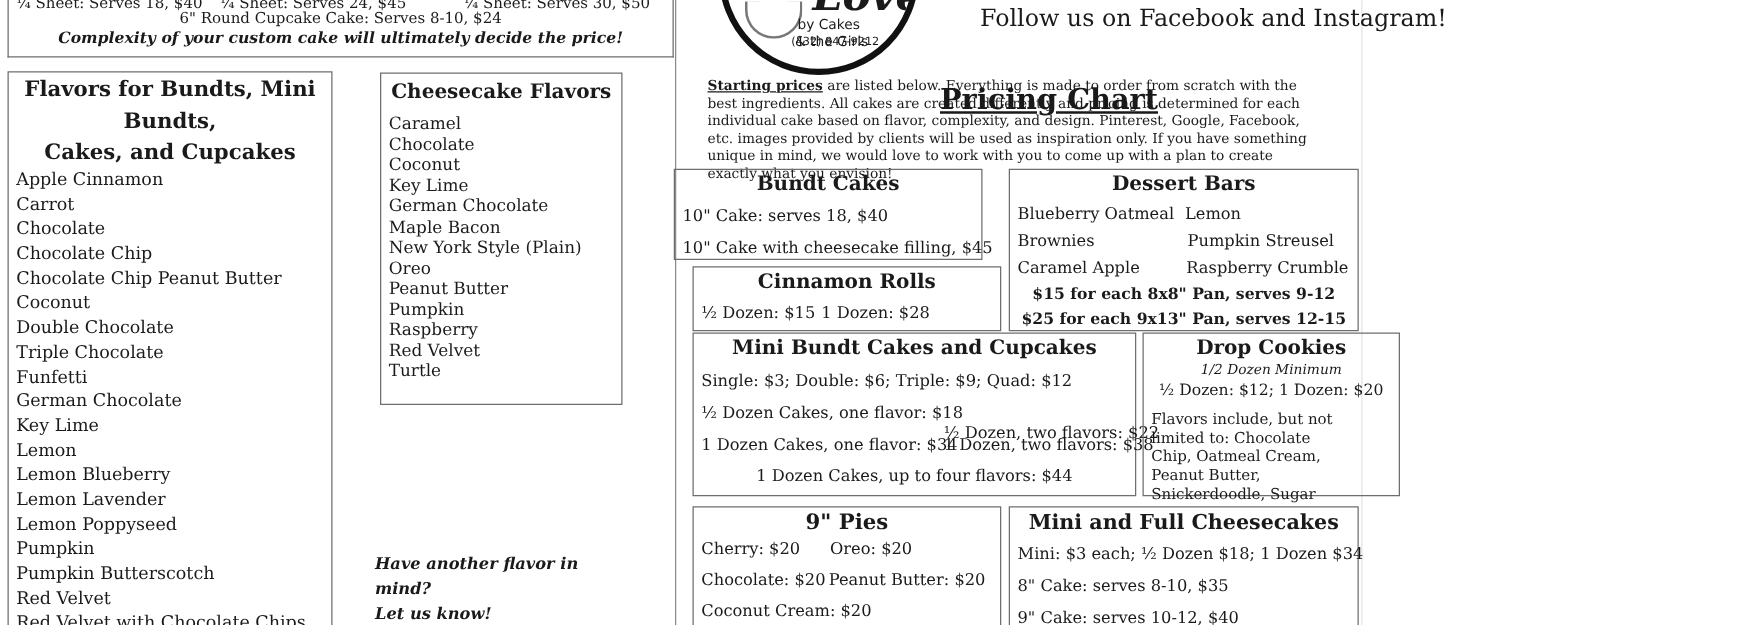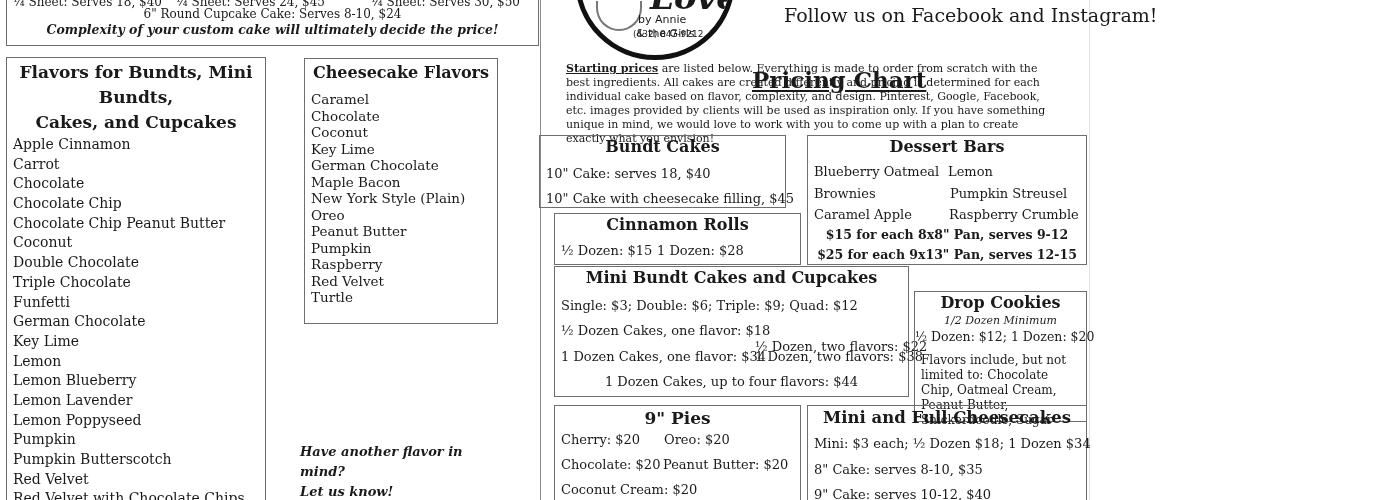--- a/index.html
+++ b/index.html
@@ -113,21 +113,21 @@
 </div>
 
 <div class="abs another">
   <div>Have another flavor in mind?</div>
   <div>Let us know!</div>
 </div>
 
 <div class="abs logo">
   <div class="logo-whisk"></div>
   <div class="logo-love">Love</div>
-  <div class="logo-by">by Annie</div>
+  <div class="logo-by">by Cakes</div>
   <div class="logo-girls">&amp; the Girls</div>
   <div class="logo-phone">(432) 847-9212</div>
 </div>
 
 <div class="abs follow">Follow us on Facebook and Instagram!</div>
 <div class="abs pricing-title">Pricing Chart</div>
 <div class="abs intro"><b>Starting prices</b><span> are listed below. Everything is made to order from scratch with the best ingredients. All cakes are created differently and pricing is determined for each individual cake based on flavor, complexity, and design. Pinterest, Google, Facebook, etc. images provided by clients will be used as inspiration only. If you have something unique in mind, we would love to work with you to come up with a plan to create exactly what you envision!</span></div>
 
 <div class="pbox" style="left:539px;top:135px;width:247px;height:73px;">
   <h3>Bundt Cakes</h3>
@@ -156,21 +156,21 @@
 <div class="pbox" style="left:554px;top:266px;width:355px;height:131px;">
   <h3>Mini Bundt Cakes and Cupcakes</h3>
   <span class="pline" style="left:6px;top:31px">Single: $3; Double: $6; Triple: $9; Quad: $12</span>
   <span class="pline" style="left:6px;top:56px">½ Dozen Cakes, one flavor: $18</span>
   <span class="pline" style="left:200px;top:72px">½ Dozen, two flavors: $22</span>
   <span class="pline" style="left:6px;top:82px">1 Dozen Cakes, one flavor: $34</span>
   <span class="pline" style="left:200px;top:82px">1 Dozen, two flavors: $38</span>
   <span class="pline center" style="top:107px">1 Dozen Cakes, up to four flavors: $44</span>
 </div>
 
-<div class="pbox" style="left:914px;top:266px;width:173px;height:131px;margin-top:25px;">
+<div class="pbox" style="left:914px;top:266px;width:206px;height:131px;">
   <h3>Drop Cookies</h3>
   <span class="pline center" style="top:22px;font-style:italic;font-size:11px">1/2 Dozen Minimum</span>
   <span class="pline center" style="top:37px;font-size:12.5px">½ Dozen: $12; 1 Dozen: $20</span>
   <div style="position:absolute;left:6px;top:61px;width:160px;font-size:12px;line-height:15px;">Flavors include, but not limited to: Chocolate Chip, Oatmeal Cream, Peanut Butter, Snickerdoodle, Sugar</div>
 </div>
 
 <div class="pbox" style="left:554px;top:405px;width:247px;height:110px;">
   <h3 style="font-size:17px;line-height:24px">9" Pies</h3>
   <span class="pline" style="left:6px;top:26px">Cherry: $20</span>
   <span class="pline" style="left:109px;top:26px">Oreo: $20</span>

